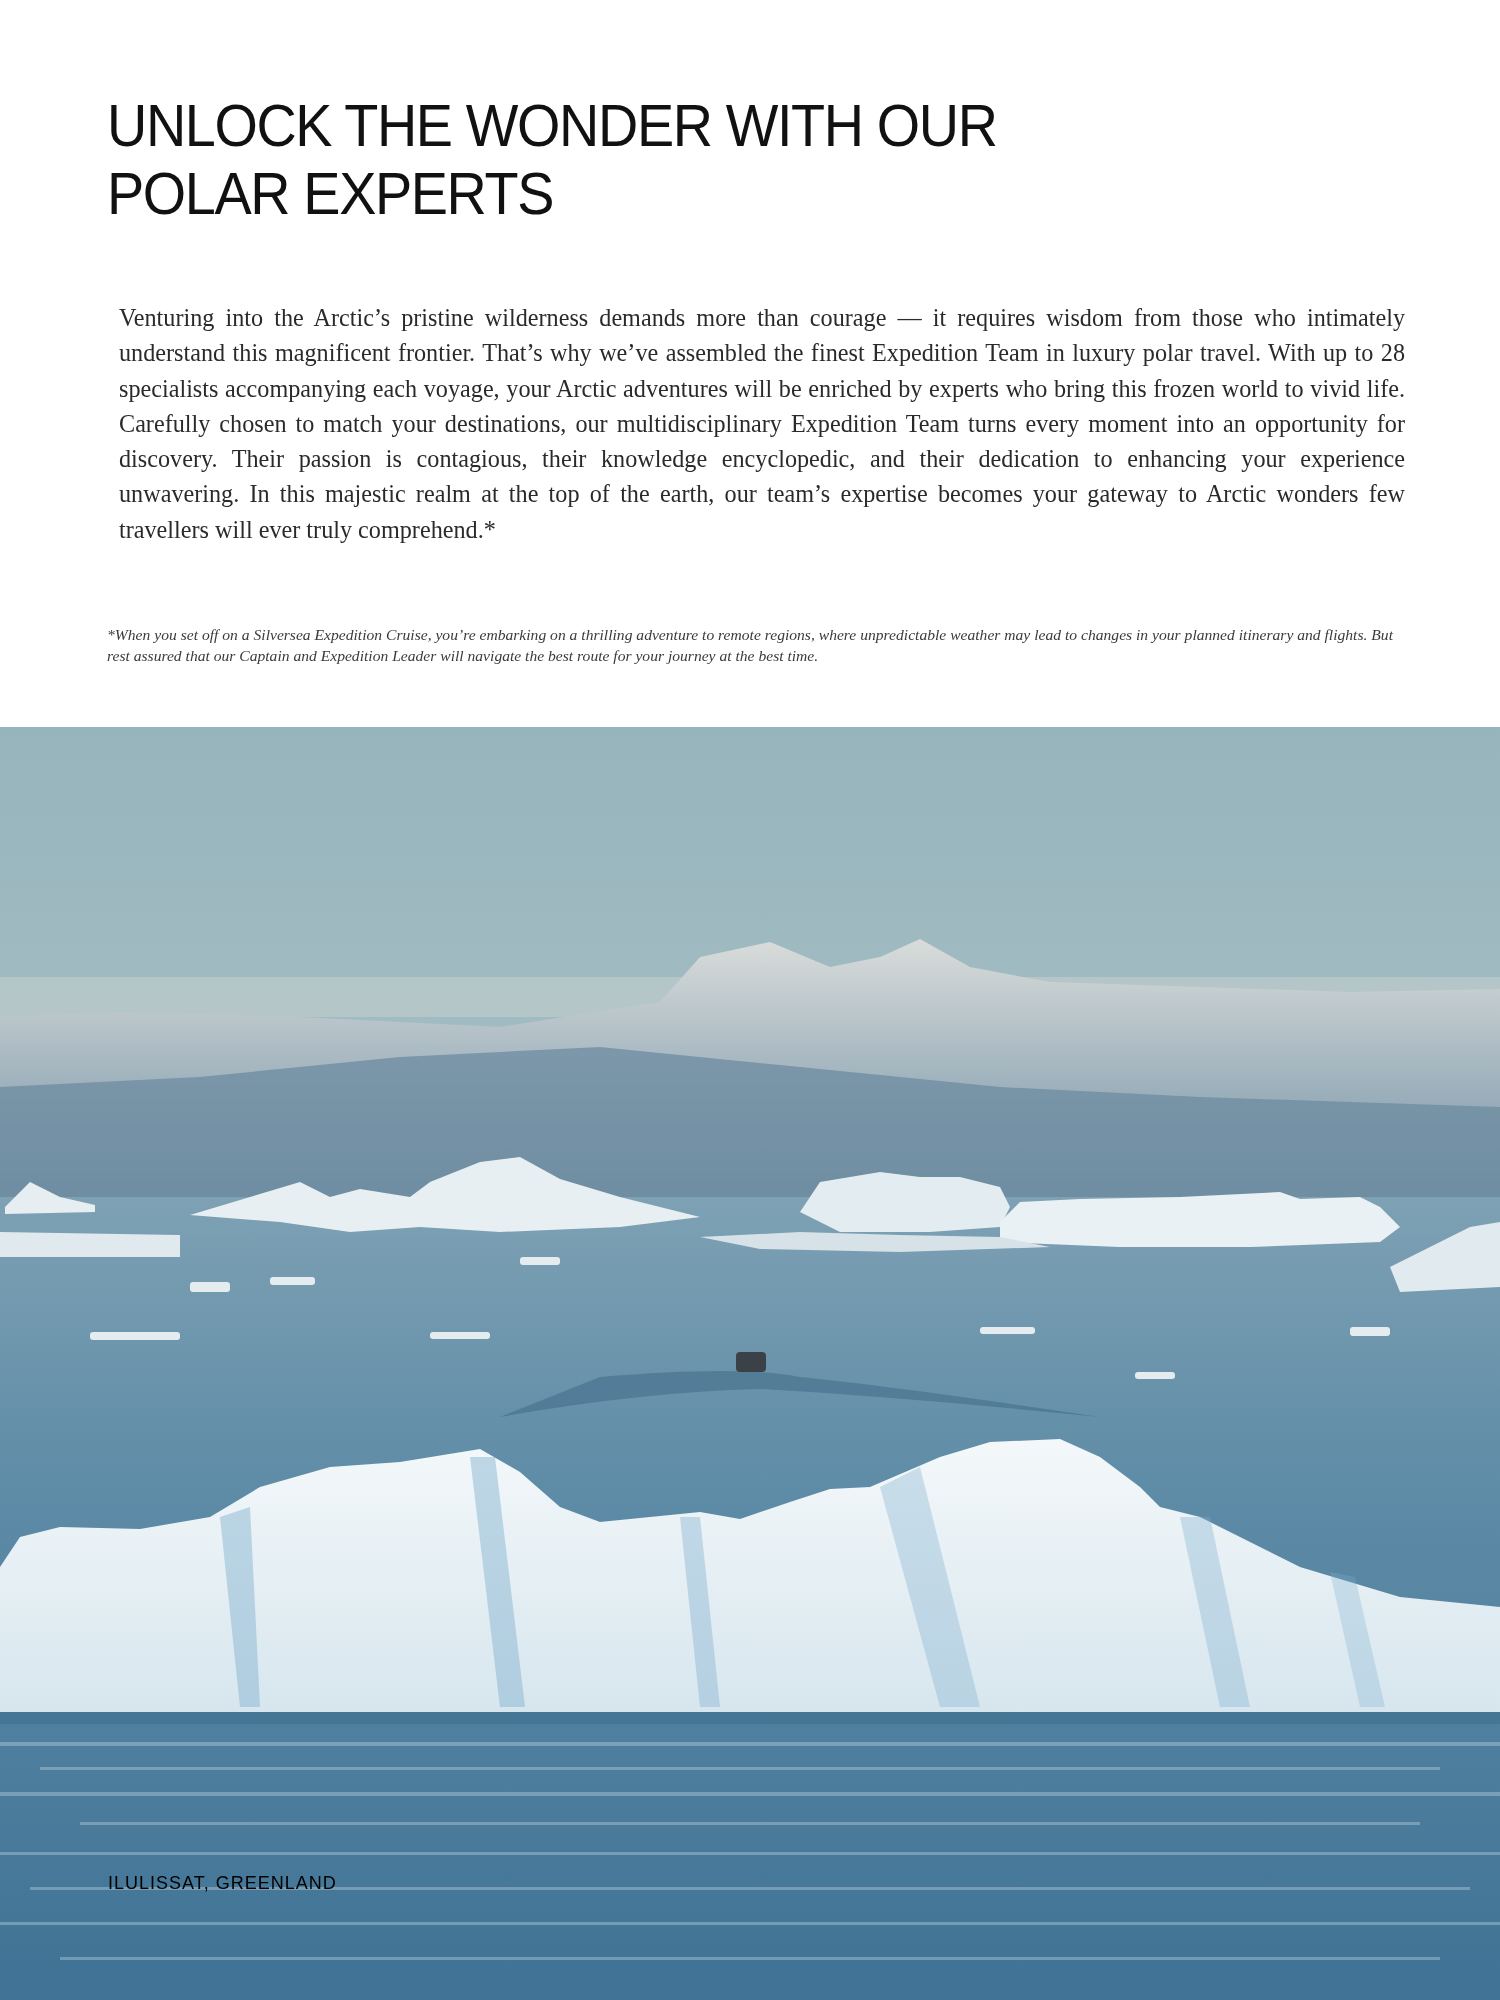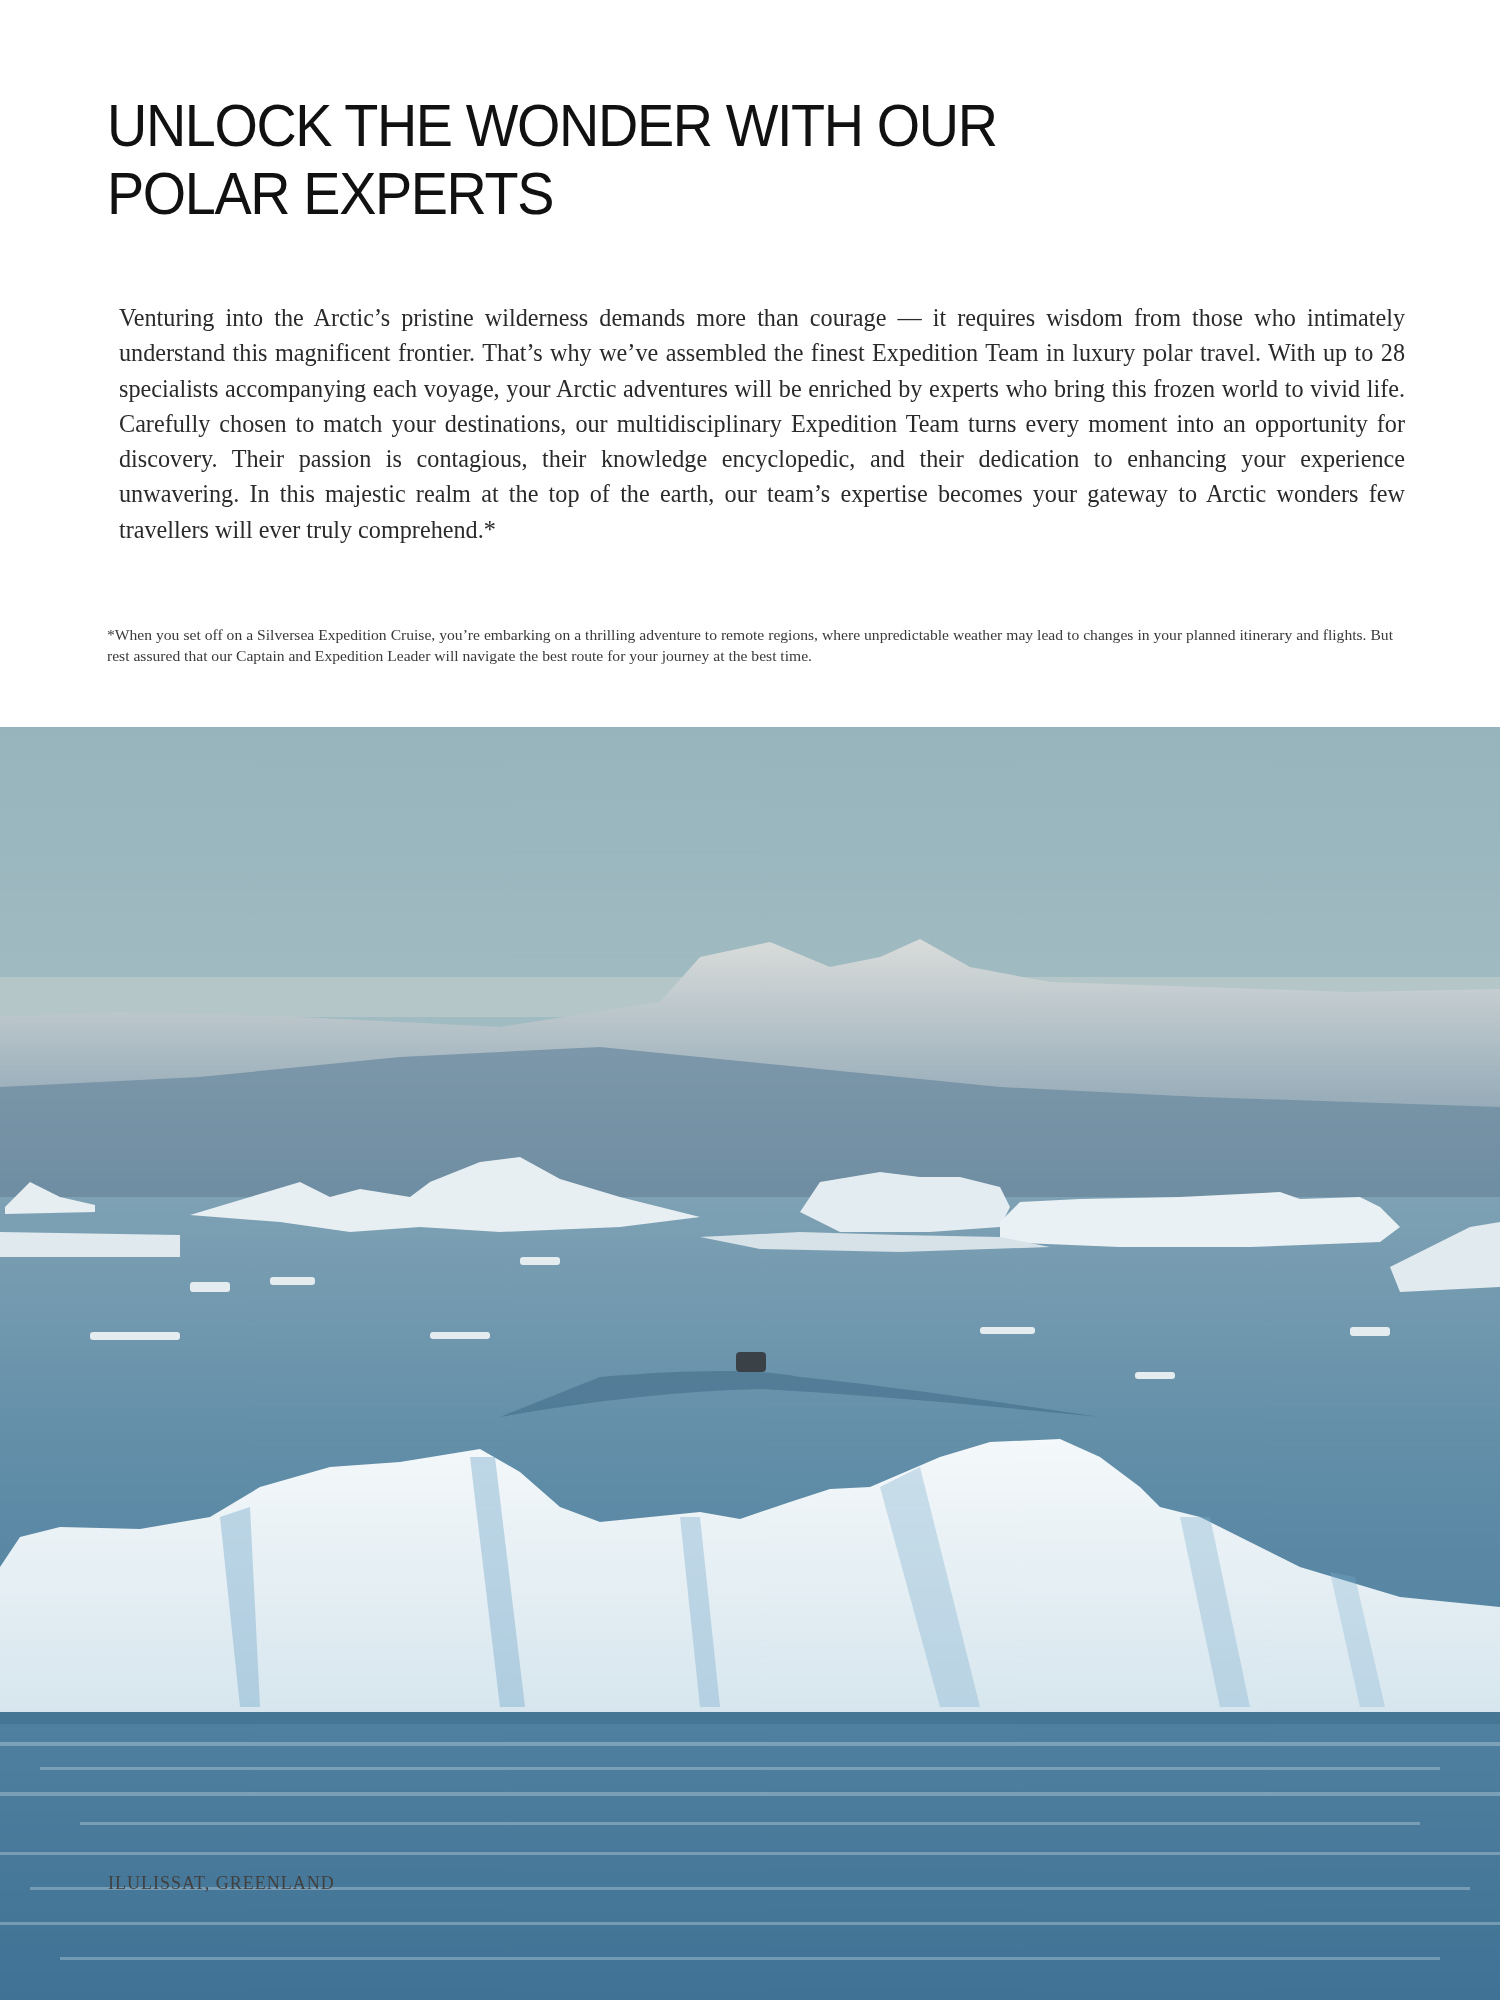--- a/index.html
+++ b/index.html
@@ -33,32 +33,33 @@
       text-align: justify;
       color: #2a2a2a;
     }
     .footnote {
       position: absolute; left: 0; top: 532px; width: 1286px;
       margin: 0;
       font-size: 15.6px;
       line-height: 21px;
       text-align: justify;
       color: #3a3a3a;
+      font-style: italic;
     }
     .photo {
       position: absolute; left: 0; top: 727px; width: 1500px; height: 1273px;
       overflow: hidden;
     }
     .photo svg { display: block; }
     .caption {
       position: absolute; left: 108px; top: 1873px;
-      font-family: Liberation Serif, serif;
+      font-family: Liberation Sans, sans-serif;
       font-size: 18px;
       letter-spacing: 1px;
-      color: #404040;
+      color: #000000;
     }
   </style>
 </head>
 <body>
 
 <div class="text-section">
   <h1 class="headline">
     <span>UNLOCK THE WONDER WITH OUR</span>
     <span>POLAR EXPERTS</span>
   </h1>

